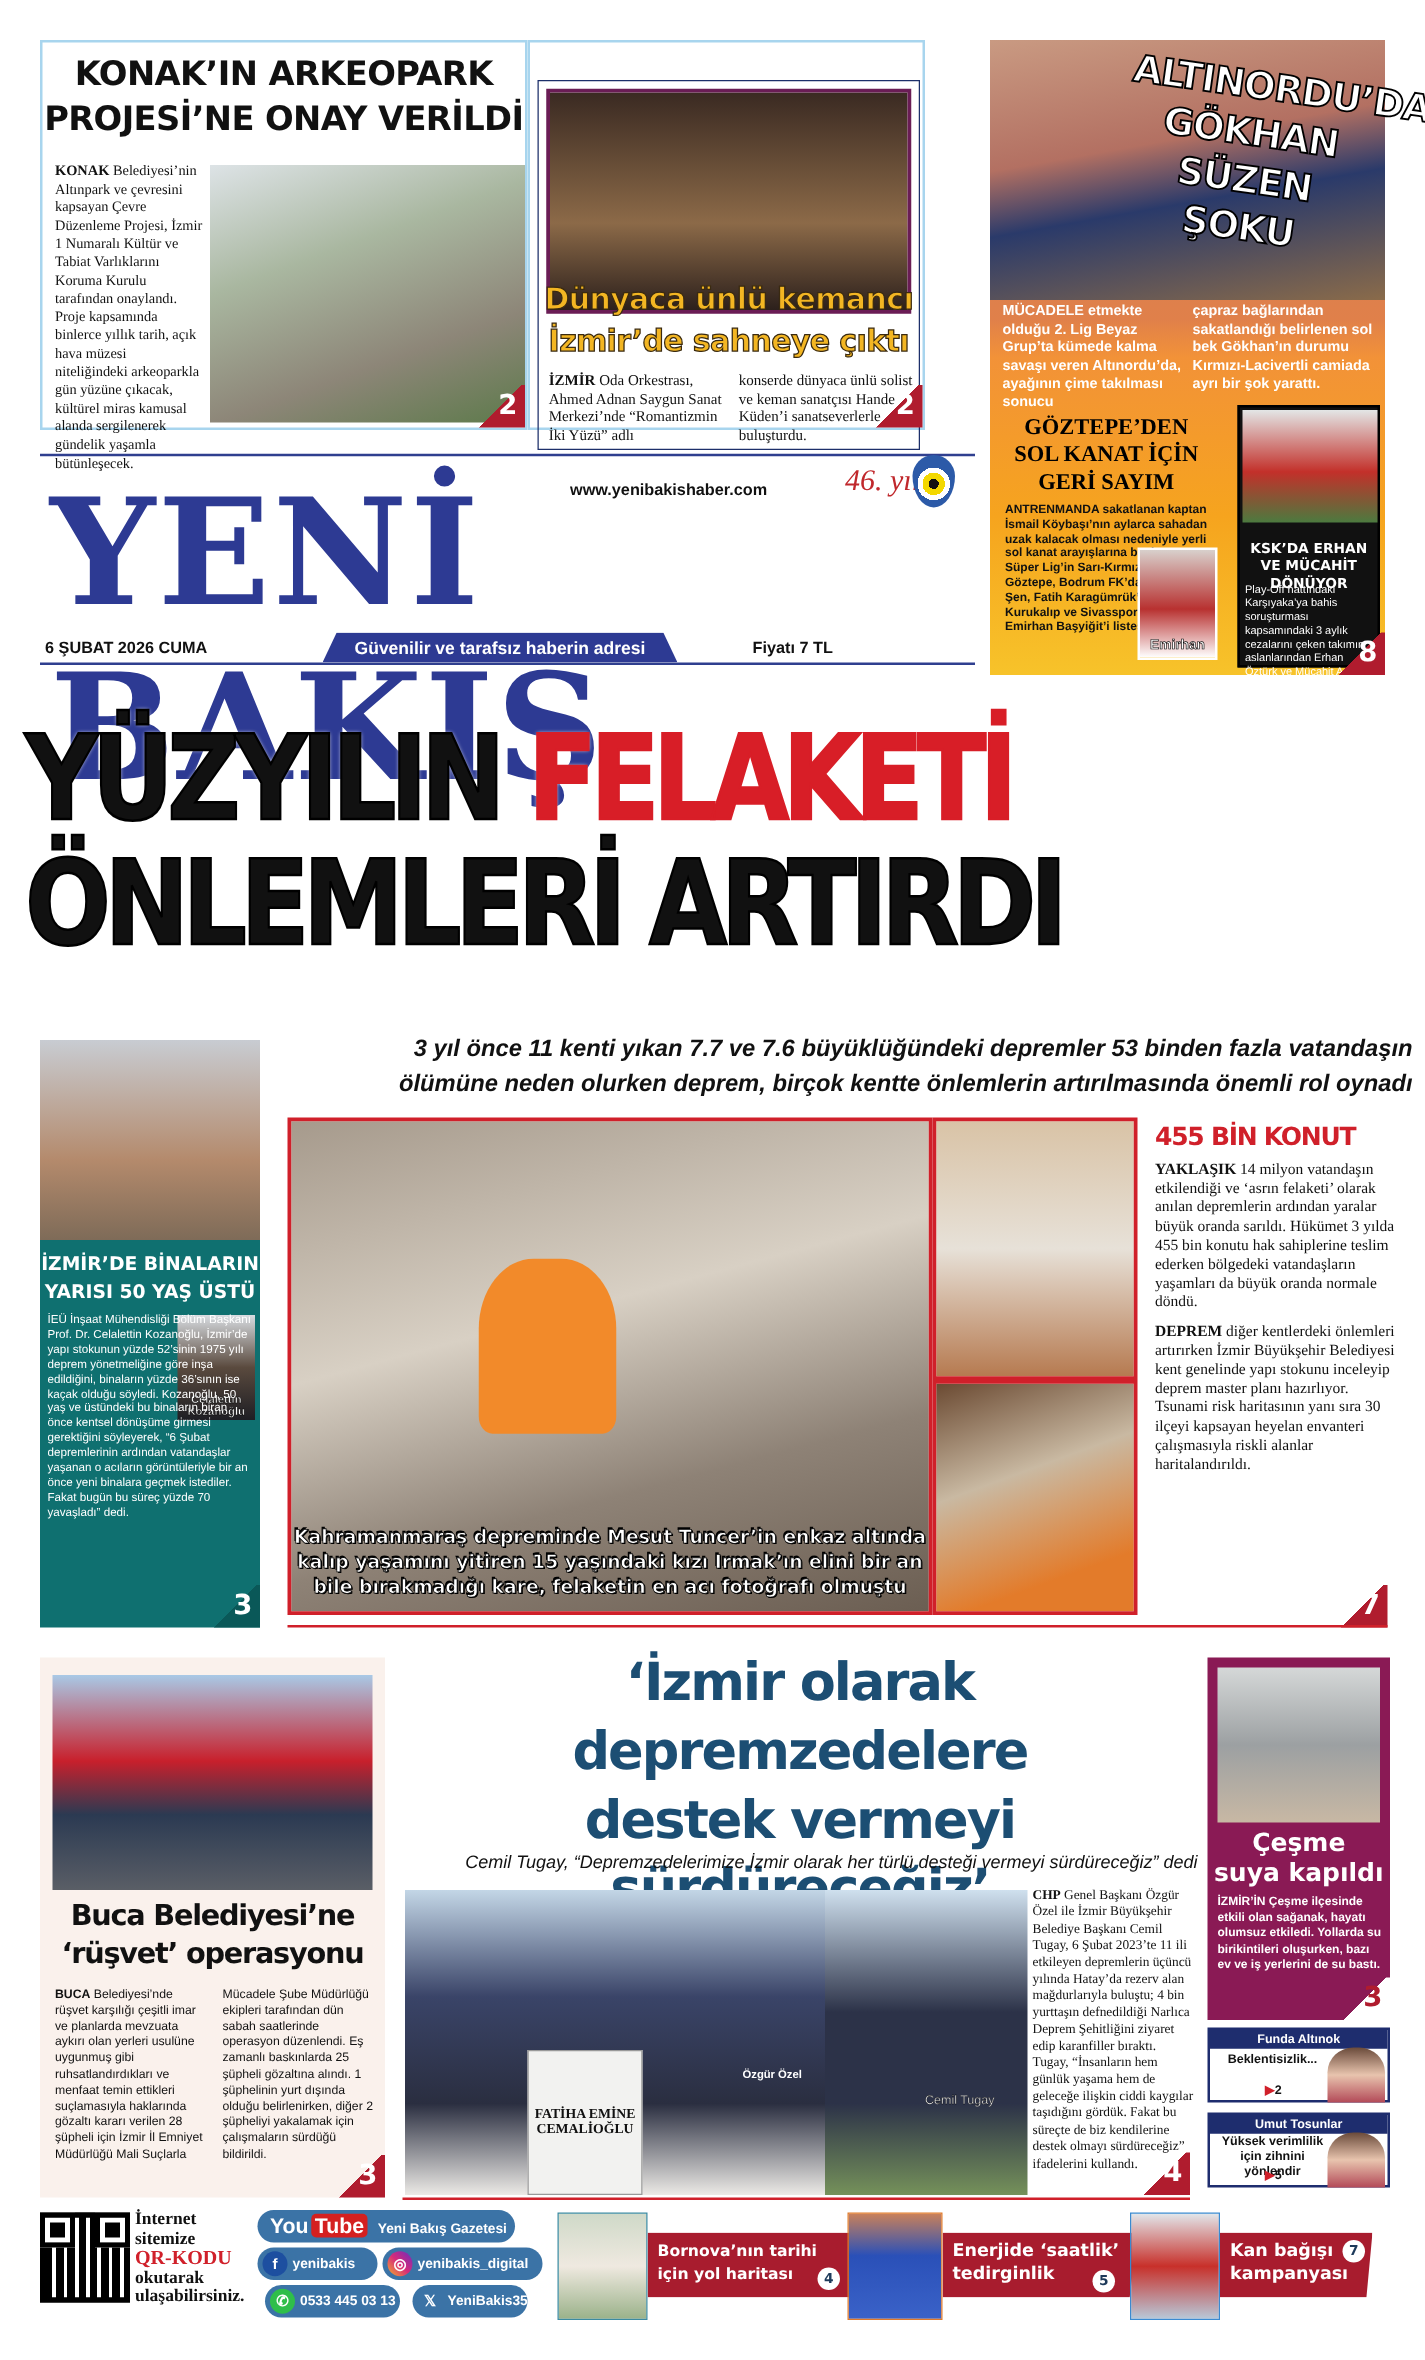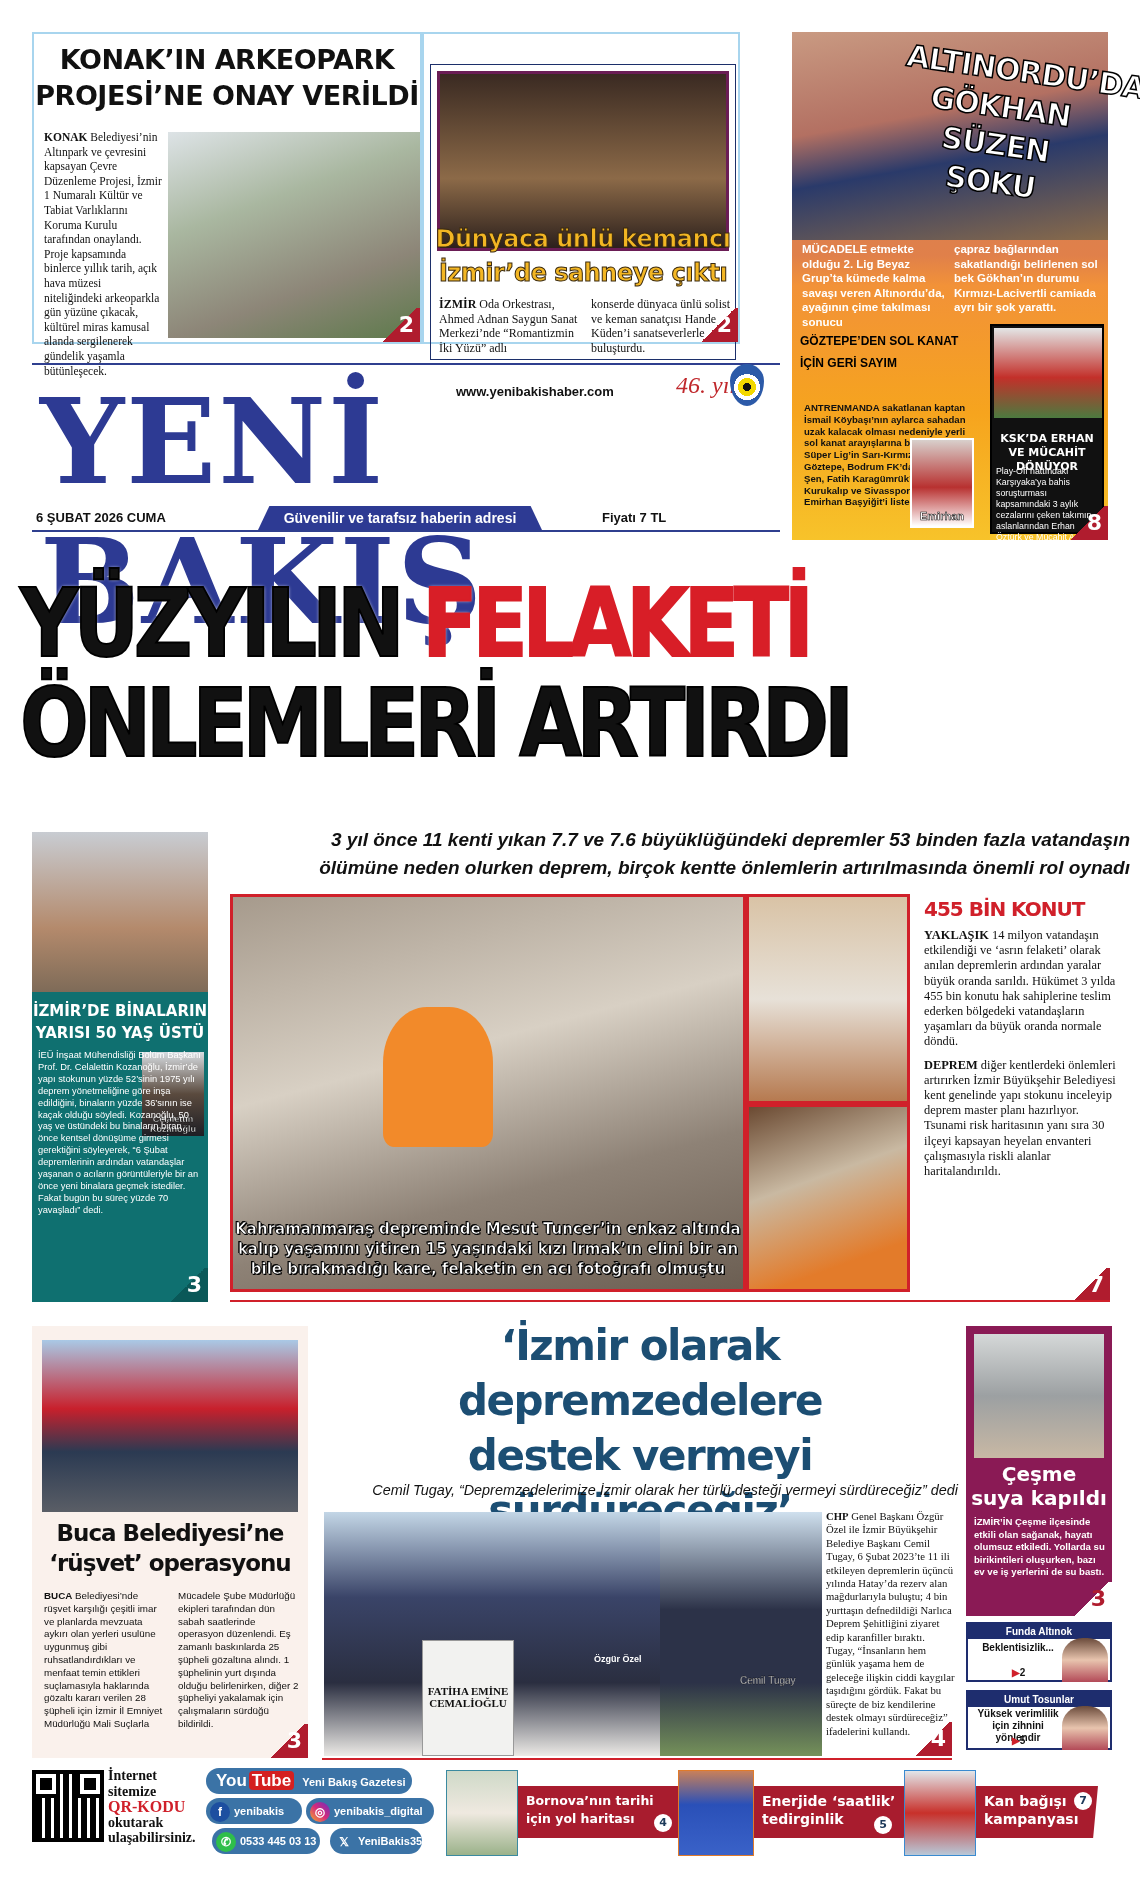--- a/index.html
+++ b/index.html
@@ -19,21 +19,21 @@
   #keman { left: 422px; top: 32px; width: 318px; height: 312px; border: 2px solid #a8d5ee; background: #fff; }
   #keman .inner { position: absolute; left: 6px; top: 10px; width: 306px; height: 296px; border: 1px solid #1c2f6a; margin-top: 20px; }
   #keman .photo { position: absolute; left: 6px; top: 6px; width: 292px; height: 180px; background: linear-gradient(180deg, #3a2a22, #8c6a48 60%, #2c201c); border: 3px solid #6a1d55; }
   #keman .title { position: absolute; left: 0; right: 0; text-align: center; font-family: "DejaVu Sans", sans-serif; font-weight: 900; font-size: 24px; color: #f3b623; -webkit-text-stroke: 1px #3a2a10; letter-spacing: -0.5px; }
   #keman .col { position: absolute; top: 232px; width: 140px; font-size: 12px; line-height: 14.6px; }
 
   #altinordu { left: 792px; top: 32px; width: 316px; height: 508px; background: linear-gradient(180deg, #c98060 0%, #e0804a 44%, #f29238 50%, #f6a41e 75%, #f7c32a 100%); }
   #altinordu .photo { position: absolute; left: 0; top: 0; width: 316px; height: 208px; background: linear-gradient(170deg, #c99a82 0%, #b37062 40%, #2a3a6a 60%, #8a6b4a 100%); }
   #altinordu h2 { position: absolute; right: 10px; top: 18px; width: 200px; text-align: center; font-family: "DejaVu Sans", sans-serif; font-weight: 900; font-size: 30px; line-height: 38px; color: #fff; -webkit-text-stroke: 1.5px #000; transform: rotate(8deg); letter-spacing: -1px; }
   #altinordu .col { position: absolute; top: 210px; width: 150px; font-size: 11.5px; line-height: 14.5px; color: #fff; font-weight: 700; }
-  #goztepe-title { position: absolute; left: 8px; top: 298px; width: 170px; font-family: Liberation Sans, sans-serif; font-weight: 900; font-size: 12px; line-height: 22px; color: #000; }
+  #goztepe-title { position: absolute; left: 8px; top: 298px; width: 170px; text-align: center; font-family: Liberation Serif, serif; font-weight: 900; font-size: 18px; line-height: 22px; color: #000; }
   #goztepe-body { position: absolute; left: 12px; top: 370px; width: 164px; font-size: 9.6px; line-height: 11.8px; font-weight: 700; }
   #emirhan-photo { position: absolute; left: 118px; top: 406px; width: 64px; height: 90px; background: linear-gradient(180deg, #d8d0cc, #b83130 55%, #fff); border: 2px solid #fff; }
   #emirhan-photo span { position: absolute; left: 0; right: 0; bottom: 4px; text-align: center; color: #fff; font-size: 11px; font-weight: 900; -webkit-text-stroke: 0.5px #000; }
   #ksk { position: absolute; left: 198px; top: 292px; width: 114px; height: 210px; background: #111; border: 2px solid #000; }
   #ksk .photo { position: absolute; left: 2px; top: 2px; width: 108px; height: 90px; background: linear-gradient(180deg, #e3e6e6, #c3302a 55%, #4c7a3f); }
   #ksk .t { position: absolute; top: 106px; width: 100%; text-align: center; color: #fff; font-weight: 900; font-size: 11px; line-height: 14px; font-family: "DejaVu Sans", sans-serif; }
   #ksk .b { position: absolute; left: 4px; top: 140px; width: 106px; color: #fff; font-size: 8.8px; line-height: 11px; }
 
   
   #mast-line-top { left: 32px; top: 363px; width: 748px; height: 2px; background: #2f3f8f; }

